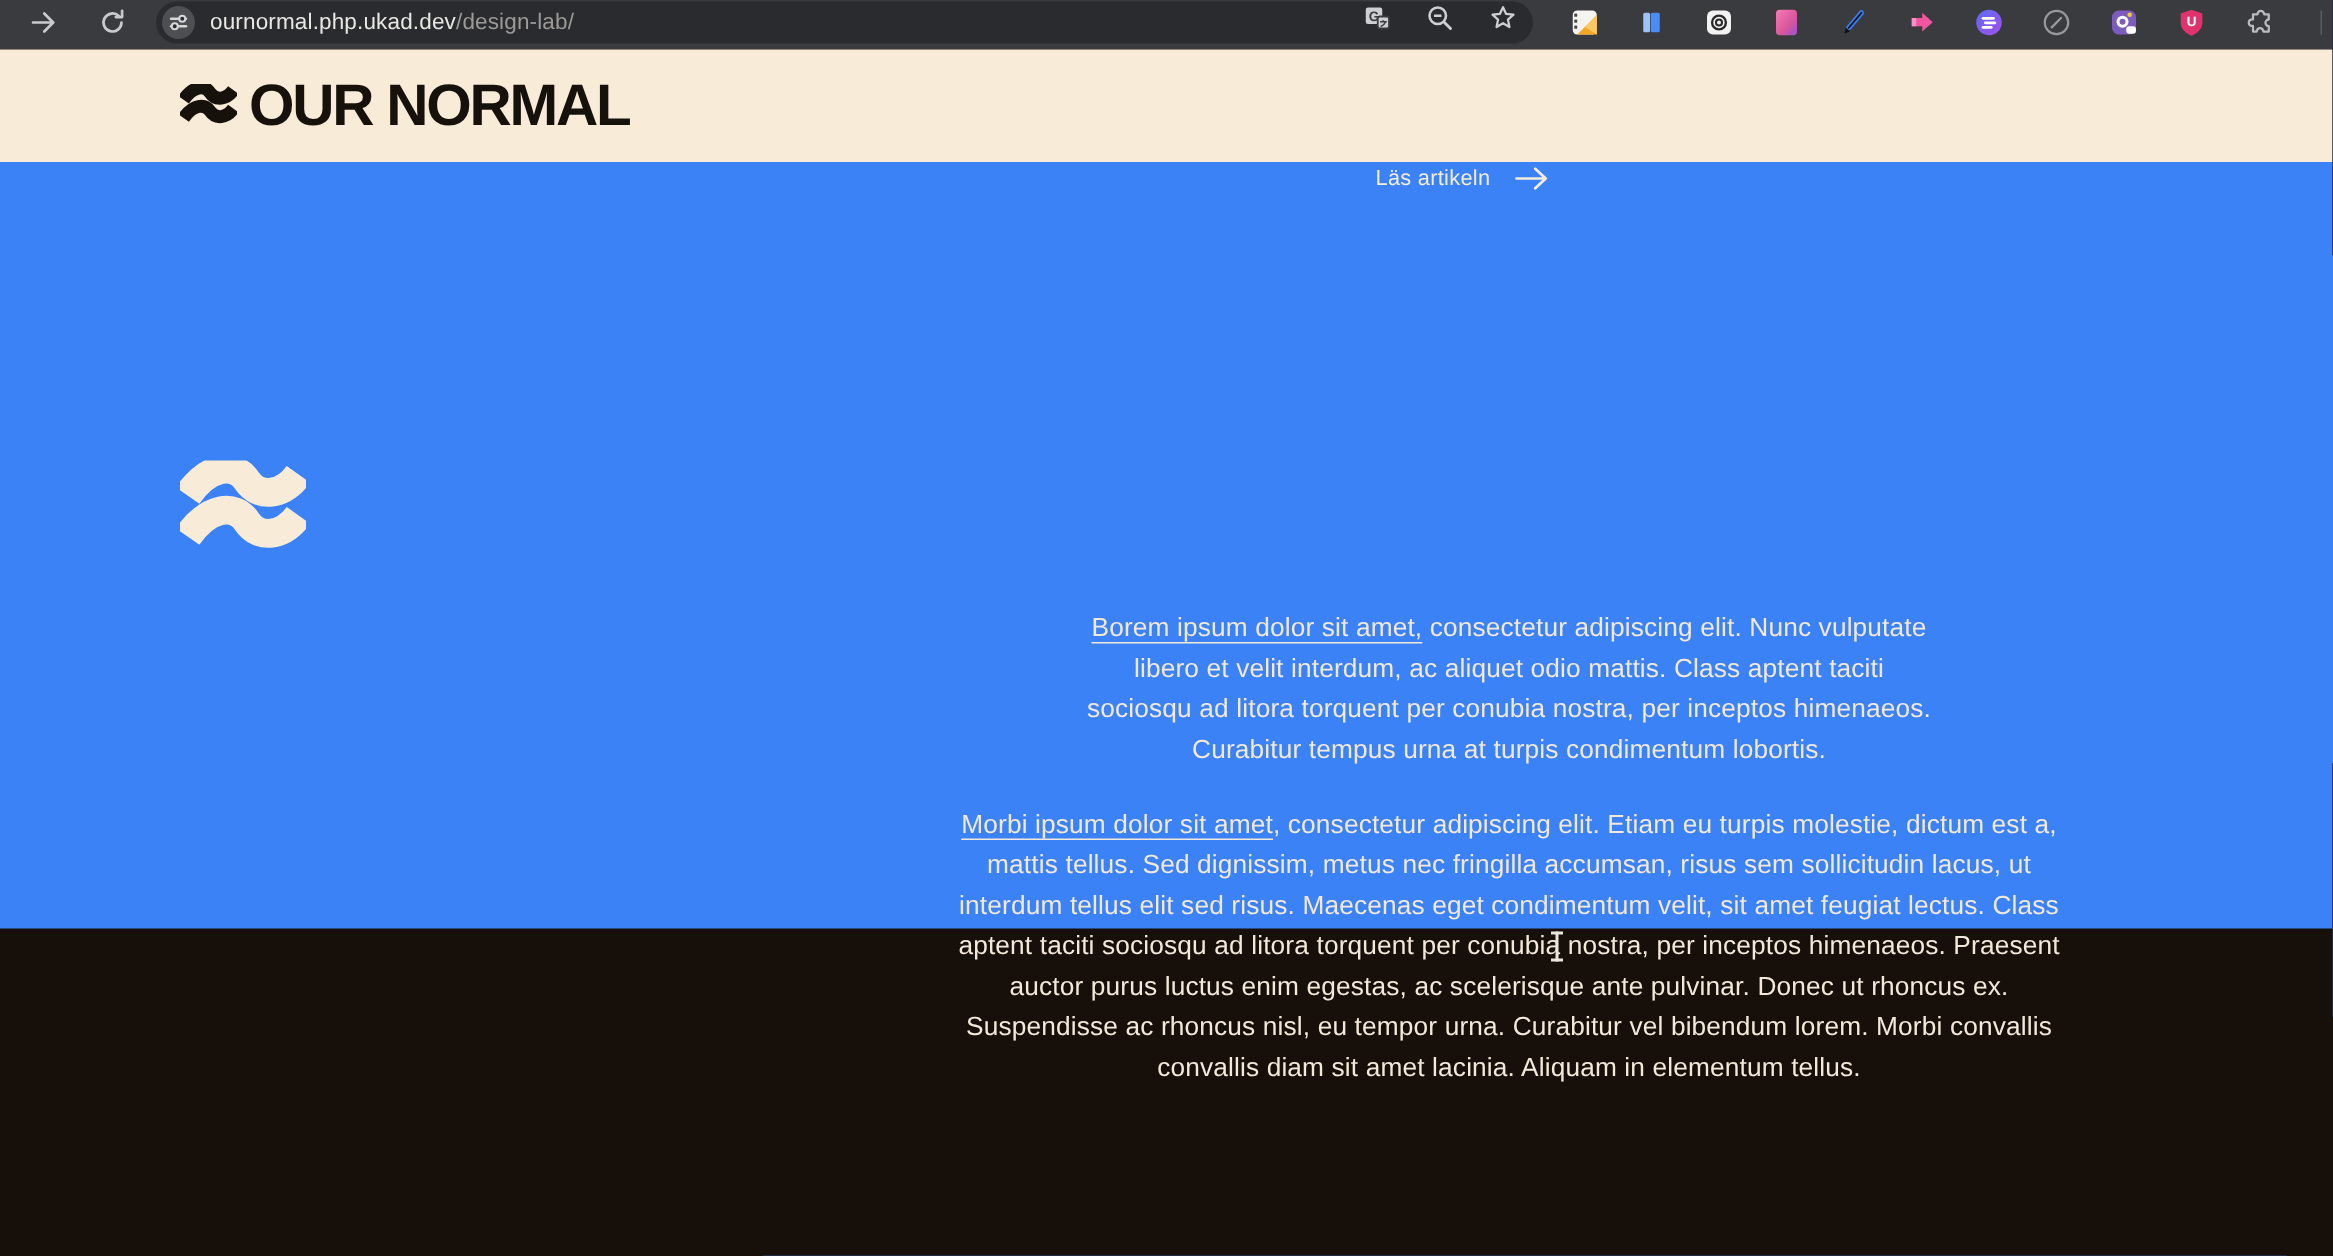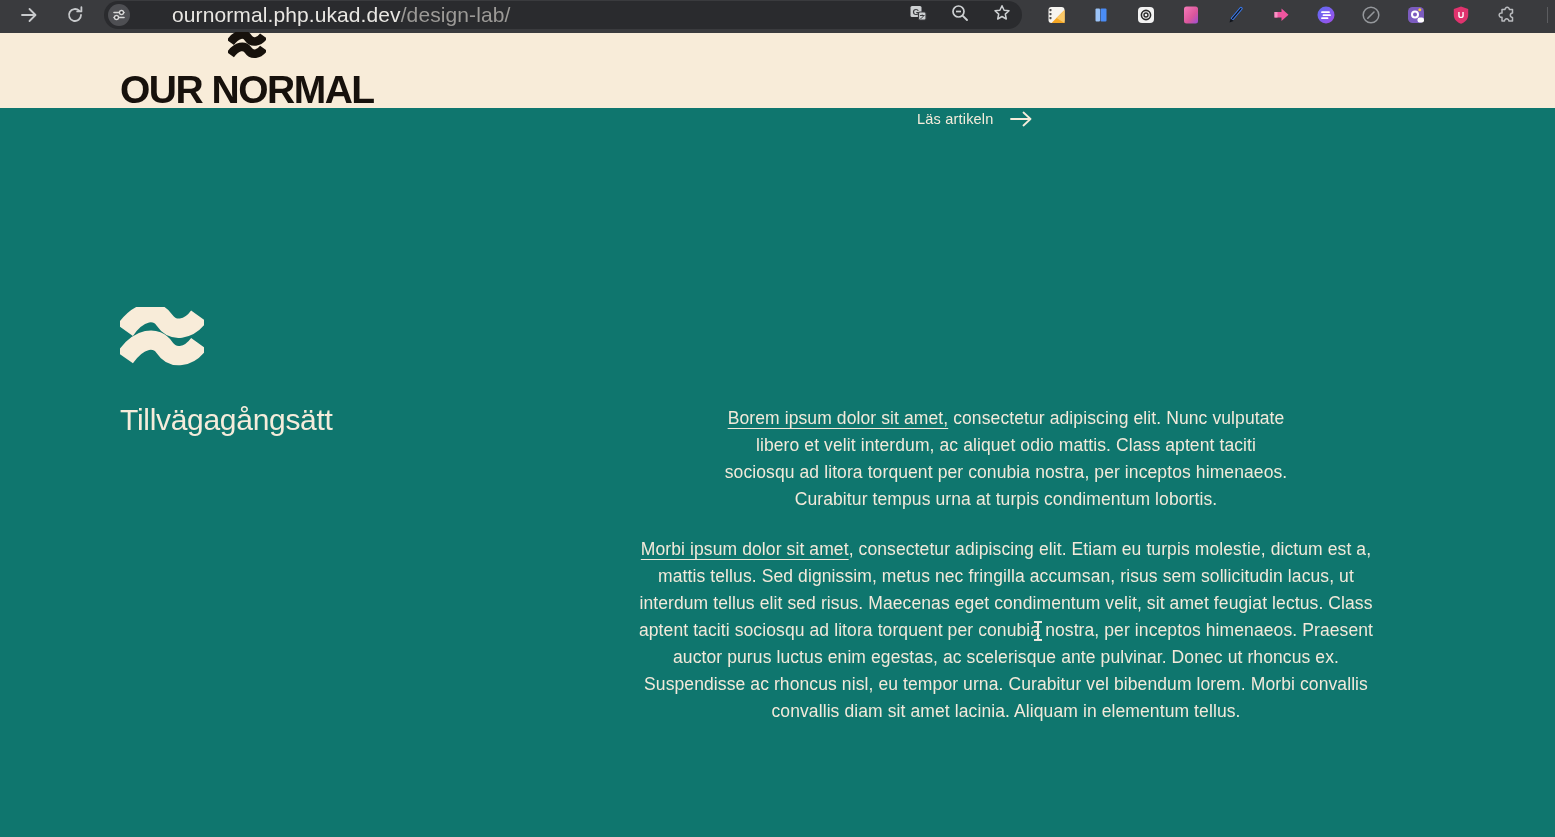--- a/index.html
+++ b/index.html
@@ -14,38 +14,38 @@
   .nav-btns { display:flex; align-items:center; gap:24px; margin-right:18px; }
   .nav-btn { width:22px; height:22px; display:flex; align-items:center; justify-content:center; cursor:pointer; }
   .omnibox {
     width:918px; height:28px; background:#2a2b2e; border-radius:14px;
     display:flex; align-items:center; padding:0 10px 0 4px; flex-shrink:0;
   }
   .tune-chip {
     width:22px; height:22px; border-radius:50%; background:#4e4f53;
     display:flex; align-items:center; justify-content:center; flex-shrink:0; margin-right:10px;
   }
-  .url-text { font-size:21px; color:#e9e7e3; letter-spacing:.1px; white-space:nowrap; flex:1;margin-left:32px; }
+  .url-text { font-size:15px; color:#e9e7e3; letter-spacing:.1px; white-space:nowrap; flex:1; }
   .url-text .path { color:#9c9a97; }
   .omni-right { display:flex; align-items:center; gap:22px; margin-left:auto; }
   .ext-row { display:flex; align-items:center; gap:25px; margin-left:24px; }
   .ext-icon { width:20px; height:20px; display:block; cursor:pointer; }
   .divider { width:1px; height:16px; background:#5c5d60; margin-left:6px; }
 
   
   .site-header {
     height:75px; background:#f8ecd9; display:flex; align-items:center; padding-left:120px;
   }
-  .brand { display:flex; align-items:center; gap:8px; cursor:pointer;flex-direction:column; }
+  .brand { display:flex; align-items:center; gap:8px; cursor:pointer; }
   .brand-text {
     font-size:39px; font-weight:800; color:#17110c; letter-spacing:-1.5px; line-height:1;
   }
 
   
-  .page-body { position:relative; height:729px; background:#0f766e; color:#f5ecdb; }
+  .page-body { position:relative; height:511px; background:#3b82f6; color:#f5ecdb; }
   .read-link {
     position:absolute; top:3px; left:917px;
     display:flex; align-items:center; gap:15px;
     color:#f5ecdb; text-decoration:none; font-size:14.5px; letter-spacing:.2px; cursor:pointer;
   }
   .body-mark { position:absolute; left:120px; top:199px; }
   .page-heading {
     position:absolute; left:120px; top:294px;
     font-size:30px; font-weight:400; color:#f5ecdb; letter-spacing:-.3px; line-height:36px;
   }
@@ -215,21 +215,20 @@
       </svg>
   </a>
 
   <svg class="body-mark" width="84" height="67" viewBox="0 0 83 66">
     <g stroke="#f8ecd9" stroke-width="19" fill="none">
       <path d="M5 23 C 19 3, 36 1, 44 13 C 52 25, 68 23, 78 9"></path>
       <path d="M5 50 C 19 30, 36 28, 44 40 C 52 52, 68 50, 78 36"></path>
     </g>
   </svg>
 
-  <h1 class="page-heading">Tillvägagångsätt</h1>
 
   <div class="text-col">
     <p class="para para-1"><a>Borem ipsum dolor sit amet,</a><span> consectetur adipiscing elit. Nunc vulputate
 libero et velit interdum, ac aliquet odio mattis. Class aptent taciti
 sociosqu ad litora torquent per conubia nostra, per inceptos himenaeos.
 Curabitur tempus urna at turpis condimentum lobortis.</span></p>
     <p class="para para-2"><a>Morbi ipsum dolor sit amet</a><span>, consectetur adipiscing elit. Etiam eu turpis molestie, dictum est a,
 mattis tellus. Sed dignissim, metus nec fringilla accumsan, risus sem sollicitudin lacus, ut
 interdum tellus elit sed risus. Maecenas eget condimentum velit, sit amet feugiat lectus. Class
 aptent taciti sociosqu ad litora torquent per conubia nostra, per inceptos himenaeos. Praesent

